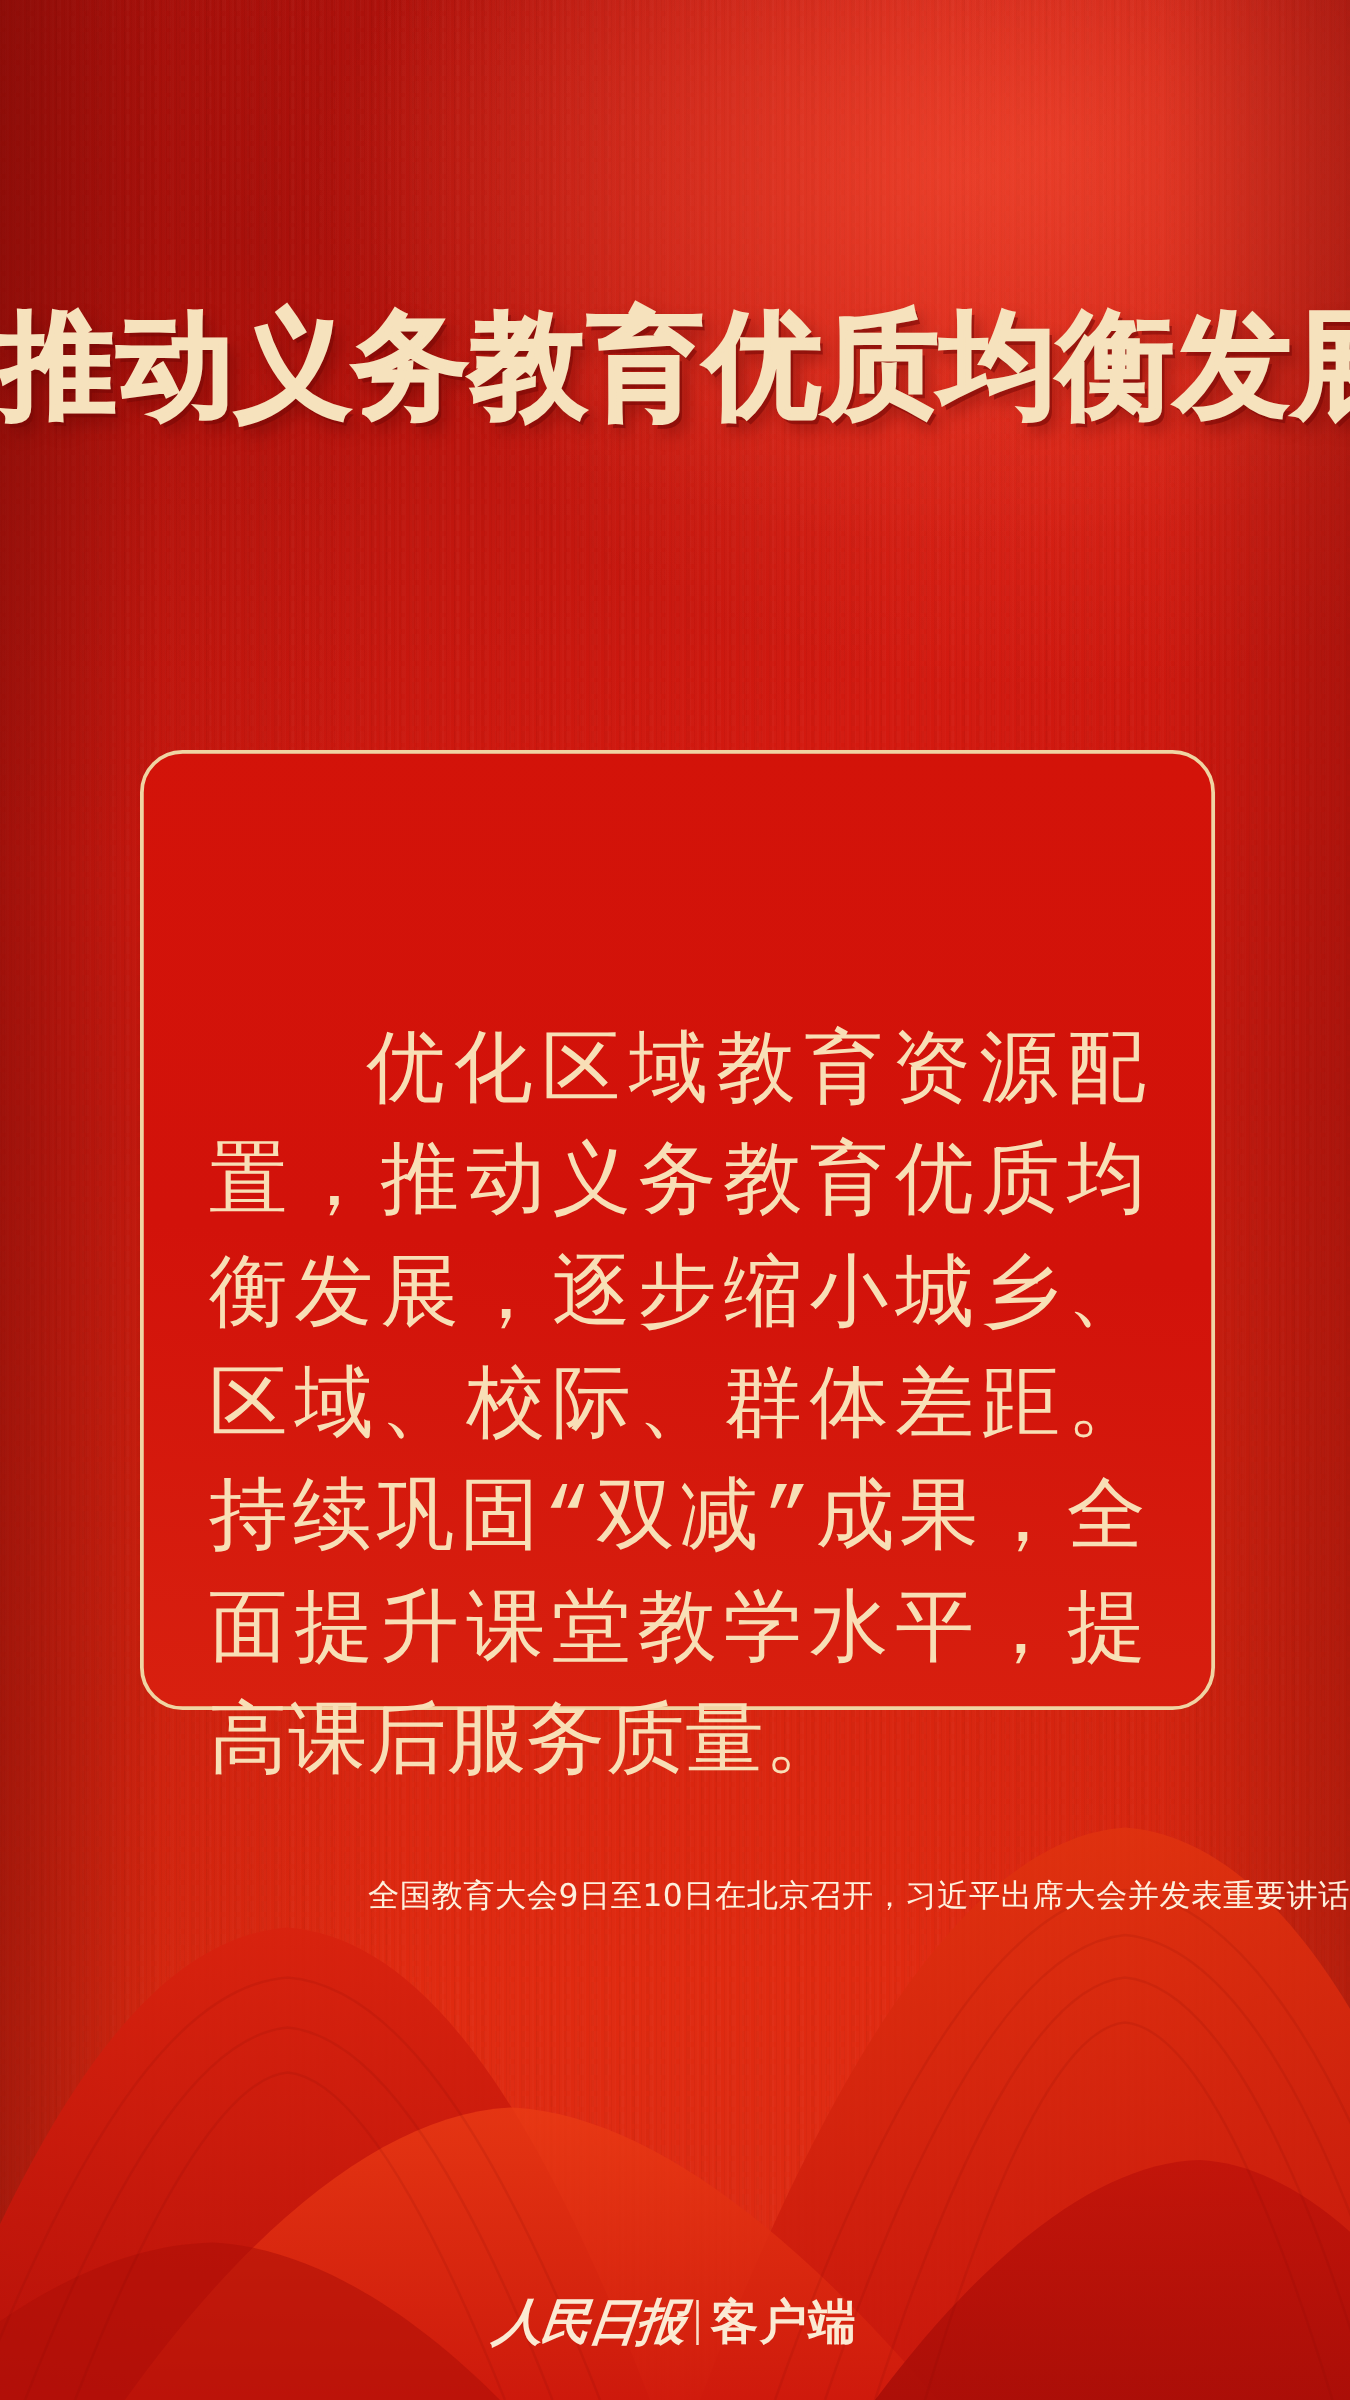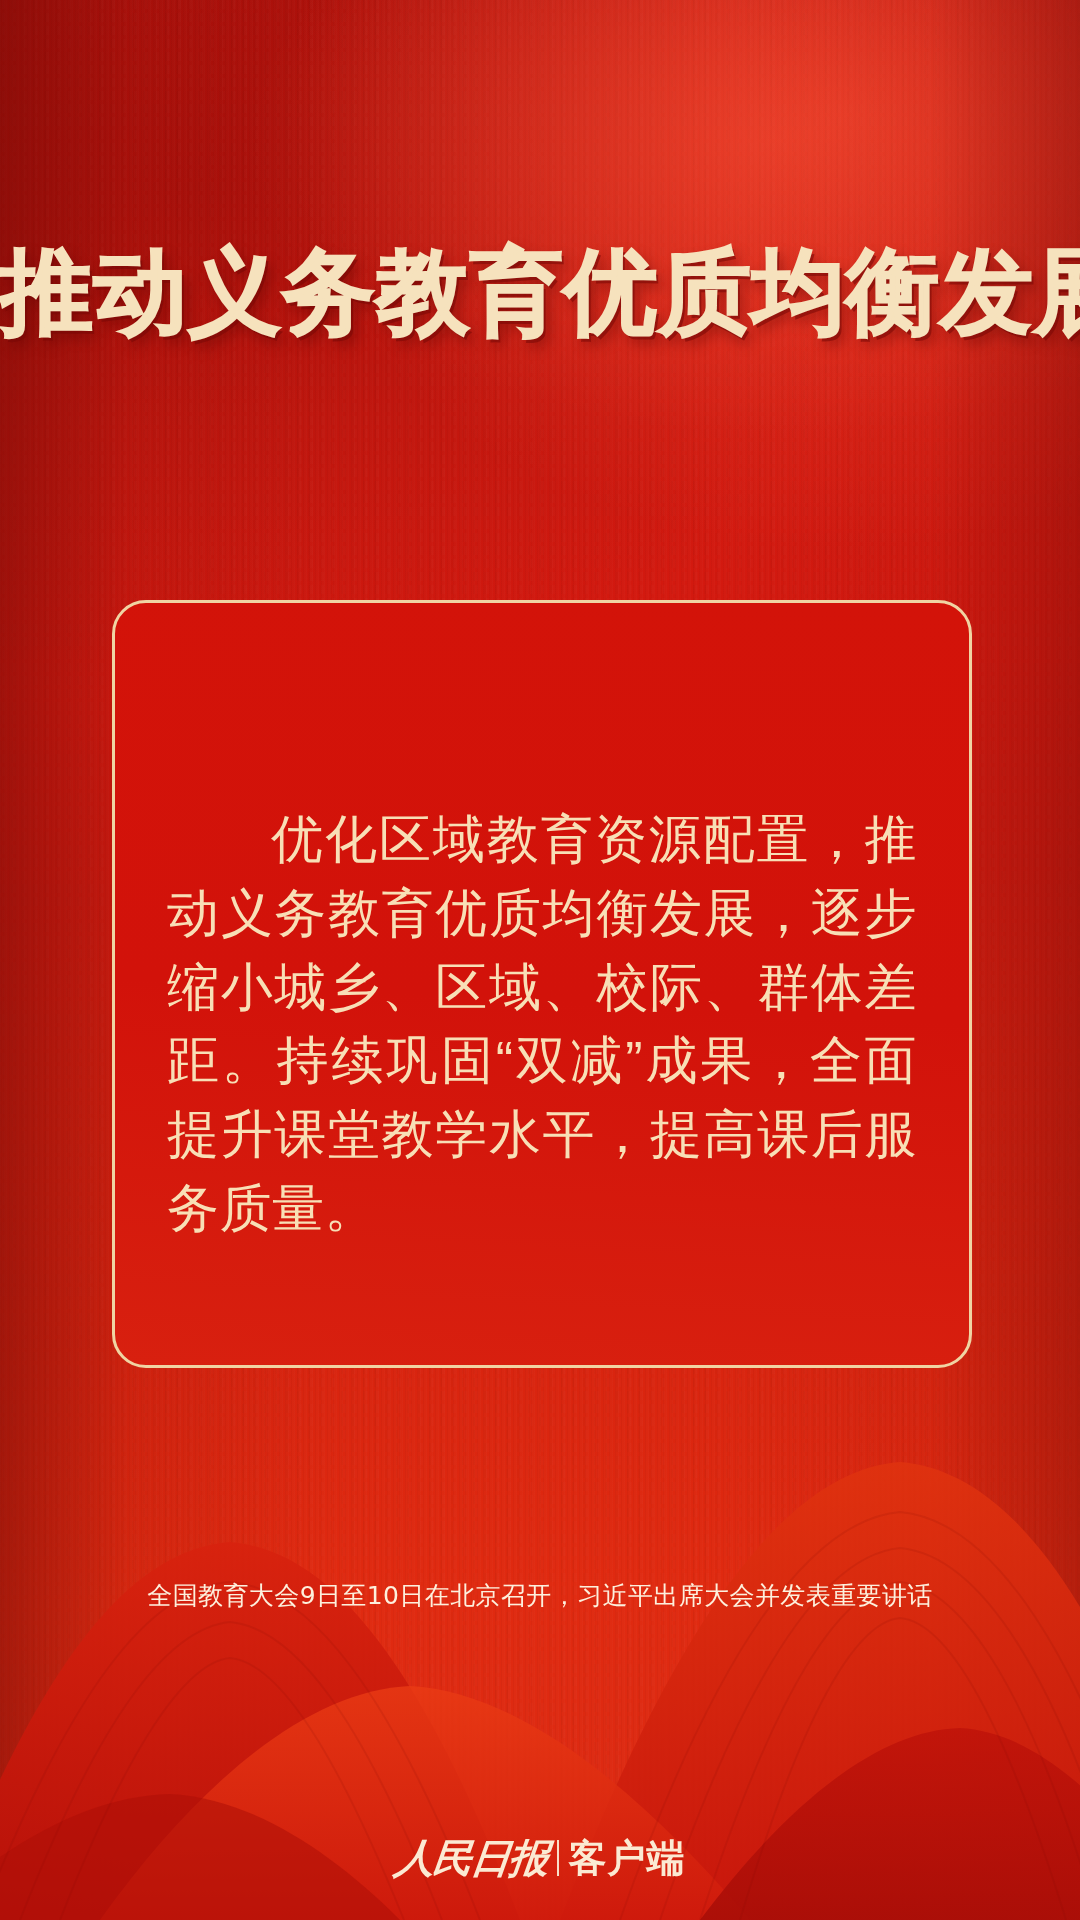--- a/index.html
+++ b/index.html
@@ -125,38 +125,38 @@
     border-radius: 34px;
     background: linear-gradient(183deg, #d31309 0%, #d2120a 52%, #d8200f 100%);
     box-sizing: border-box;
     box-shadow: 0 0 0 0 rgba(0,0,0,0);
   }
   .quote-text {
     position: absolute;
     left: 52px;
     right: 52px;
     top: 148px;
-    font-size: 52px;
+    font-size: 63px;
     line-height: 1.42;
     color: #f8dfb6;
     text-align: justify;
     text-justify: inter-character;
     text-indent: 2em;
     font-weight: 400;
-    font-family: Liberation Sans, sans-serif;
+    font-family: Liberation Mono, monospace;
     letter-spacing: 0.5px;
   }
 
   
   .caption {
     position: absolute;
     left: 0;
     right: 0;
-    top: 1578px;
-    text-align: center;
+    top: 1499px;
+    text-align: right;
     font-size: 25px;
     line-height: 1.4;
     color: #fdf0dd;
     font-family: "DejaVu Sans", "Liberation Sans", sans-serif;
     letter-spacing: 0.4px;
     font-weight: 500;
   }
 
   
   .logo {

